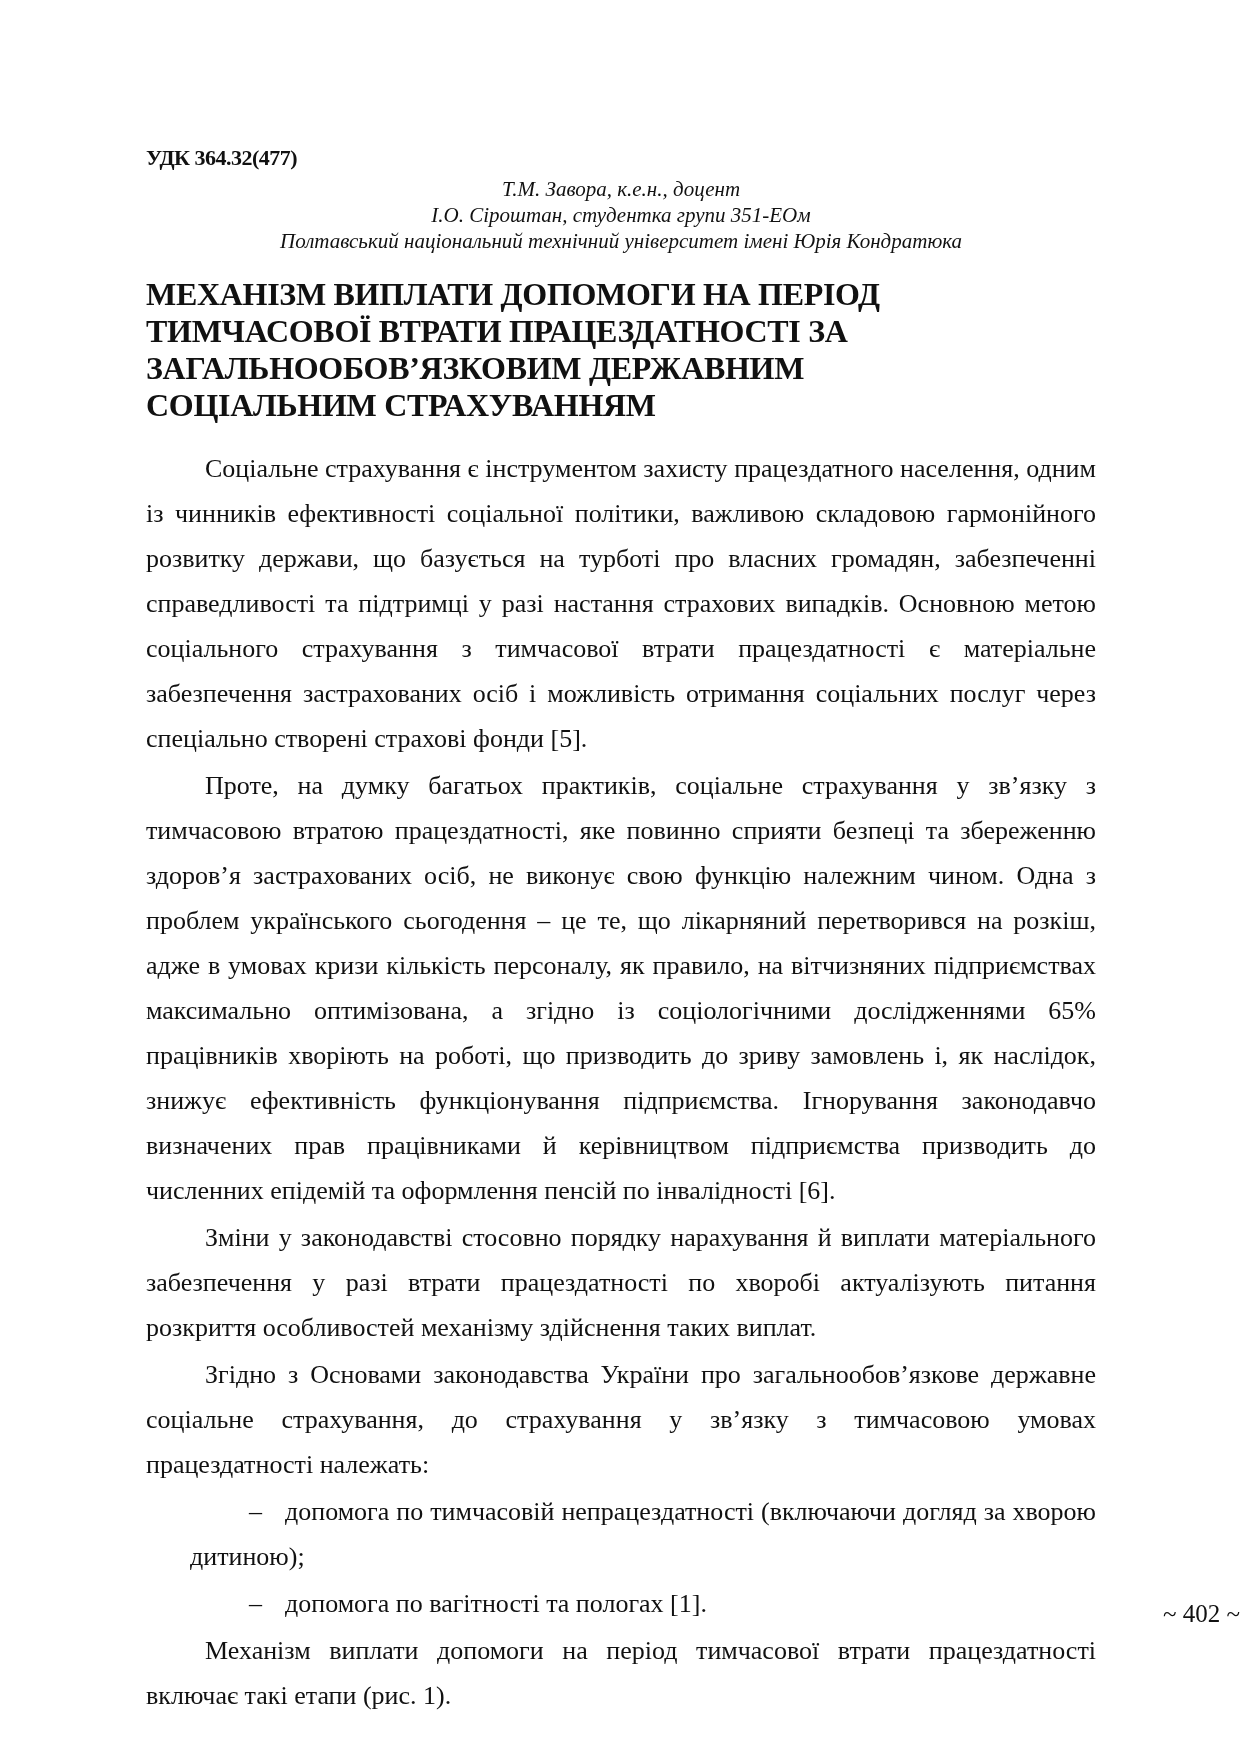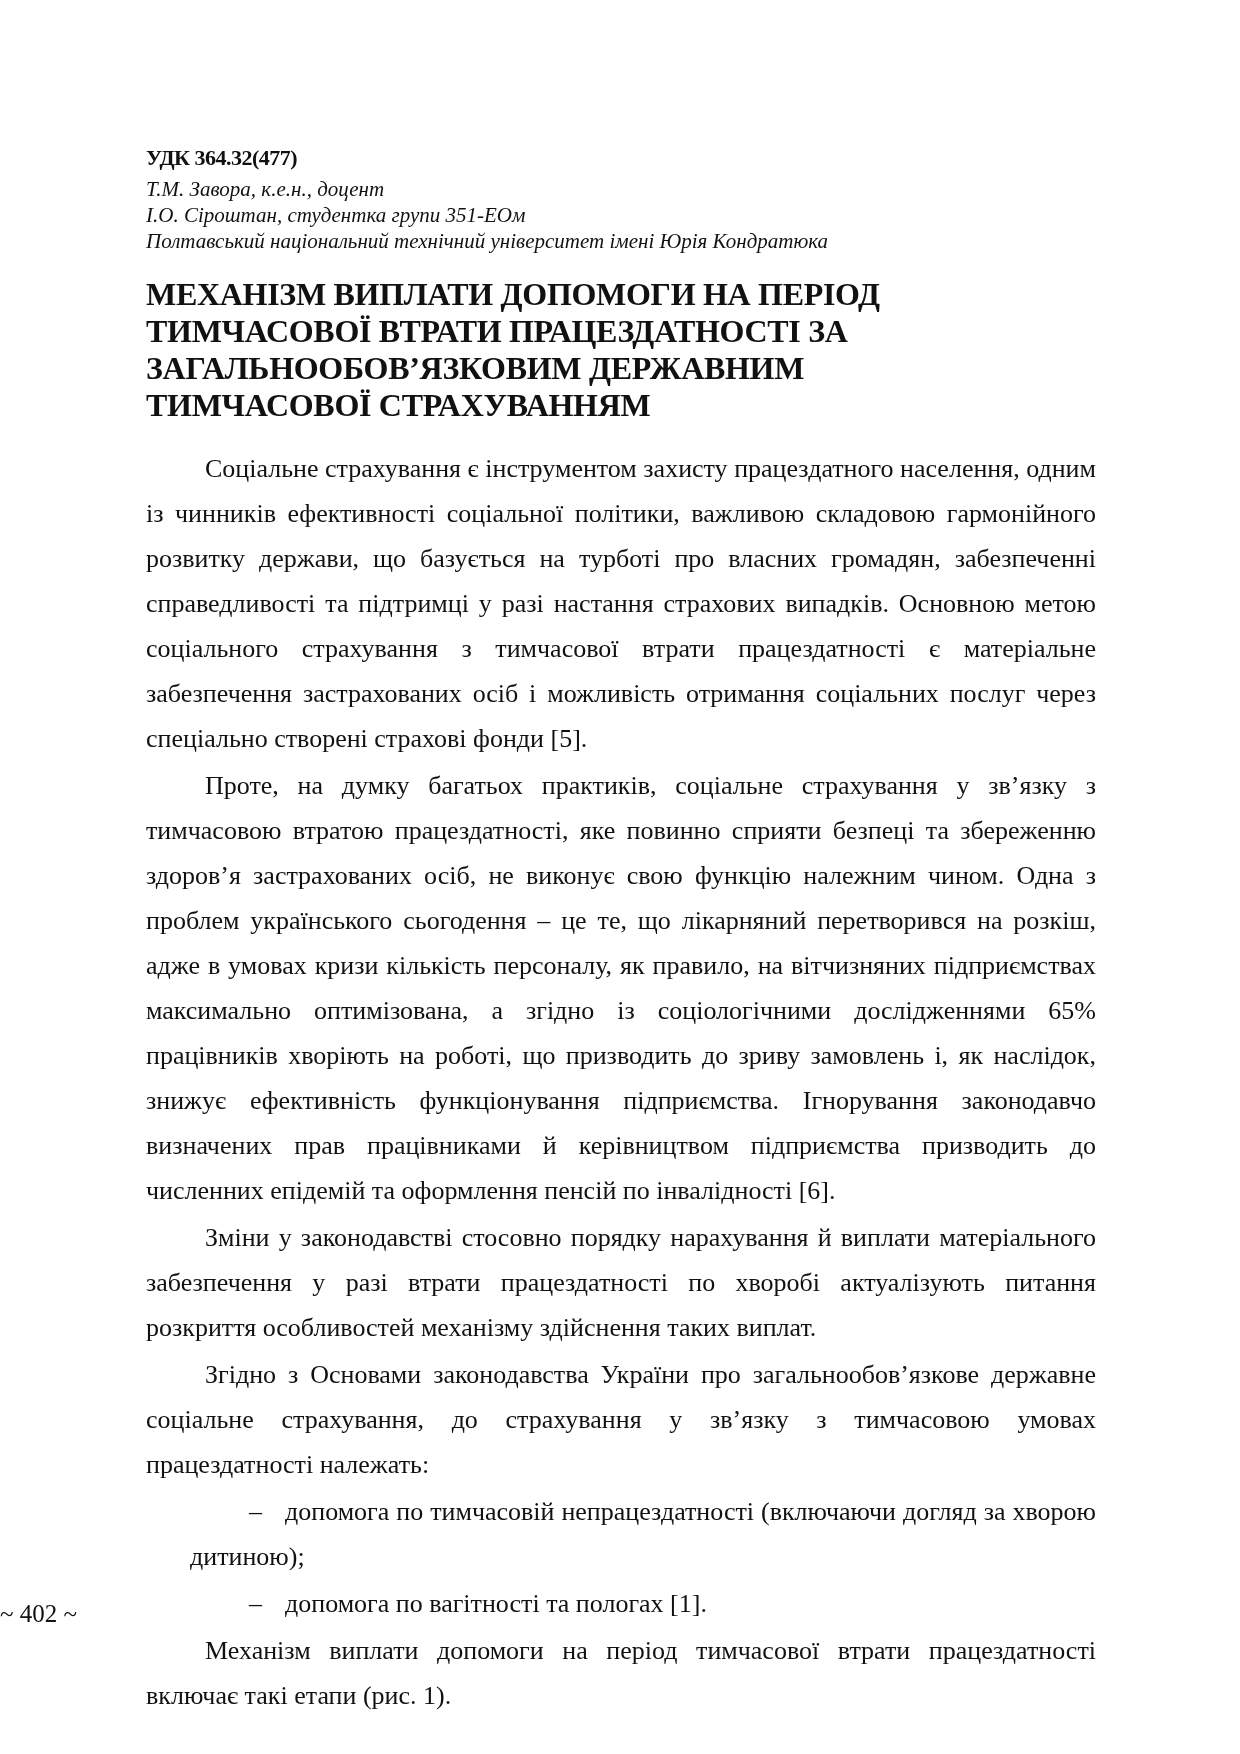--- a/index.html
+++ b/index.html
@@ -7,56 +7,56 @@
       width: 1240px; height: 1754px; position: relative; overflow: hidden;
       font-family: "Liberation Serif", serif; color: #111111;
     }
     .page { position: absolute; left: 146px; top: 0; width: 950px; }
     .udk {
       position: absolute; top: 145px; left: 0;
       font-weight: bold; font-size: 22px; letter-spacing: -0.5px;
     }
     .authors {
       position: absolute; top: 176px; right: 0; width: 950px;
-      text-align: left; font-style: italic; font-size: 21px; line-height: 26px;
+      text-align: center; font-style: italic; font-size: 21px; line-height: 26px;
     }
     .title {
       position: absolute; top: 276px; left: 0; width: 950px;
       text-align: left; font-weight: bold; font-size: 32px; line-height: 37px;
       letter-spacing: -0.3px;
     }
     .body {
       position: absolute; top: 446px; left: 0; width: 950px;
       font-size: 26px; line-height: 45px; text-align: justify;
     }
     .body p { margin: 0 0 2px 0; text-indent: 59px; }
     .body p.list { text-indent: 59px; margin-left: 44px; }
     .body p.list .dash { display: inline-block; width: 36px; text-indent: 0; }
     .footer {
       position: absolute; top: 1600px; left: 0; width: 1240px;
-      text-align: left; font-size: 25px;
+      text-align: right; font-size: 25px;
     }
   </style>
 </head>
 <body>
 
 <div class="page">
   <div class="udk">УДК 364.32(477)</div>
 
   <div class="authors">
     <div>Т.М. Завора, к.е.н., доцент</div>
     <div>І.О. Сіроштан, студентка групи 351-ЕОм</div>
     <div>Полтавський національний технічний університет імені Юрія Кондратюка</div>
   </div>
 
   <div class="title">
     <div>МЕХАНІЗМ ВИПЛАТИ ДОПОМОГИ НА ПЕРІОД</div>
     <div>ТИМЧАСОВОЇ ВТРАТИ ПРАЦЕЗДАТНОСТІ ЗА</div>
     <div>ЗАГАЛЬНООБОВ’ЯЗКОВИМ ДЕРЖАВНИМ</div>
-    <div>ТИМЧАСОВОЇ СТРАХУВАННЯМ</div>
+    <div>СОЦІАЛЬНИМ СТРАХУВАННЯМ</div>
   </div>
 
   <div class="body">
     <p>Соціальне страхування є інструментом захисту працездатного населення, одним із чинників ефективності соціальної політики, важливою складовою гармонійного розвитку держави, що базується на турботі про власних громадян, забезпеченні справедливості та підтримці у разі настання страхових випадків. Основною метою соціального страхування з тимчасової втрати працездатності є матеріальне забезпечення застрахованих осіб і можливість отримання соціальних послуг через спеціально створені страхові фонди [5].</p>
     <p>Проте, на думку багатьох практиків, соціальне страхування у зв’язку з тимчасовою втратою працездатності, яке повинно сприяти безпеці та збереженню здоров’я застрахованих осіб, не виконує свою функцію належним чином. Одна з проблем українського сьогодення – це те, що лікарняний перетворився на розкіш, адже в умовах кризи кількість персоналу, як правило, на вітчизняних підприємствах максимально оптимізована, а згідно із соціологічними дослідженнями 65% працівників хворіють на роботі, що призводить до зриву замовлень і, як наслідок, знижує ефективність функціонування підприємства. Ігнорування законодавчо визначених прав працівниками й керівництвом підприємства призводить до численних епідемій та оформлення пенсій по інвалідності [6].</p>
     <p>Зміни у законодавстві стосовно порядку нарахування й виплати матеріального забезпечення у разі втрати працездатності по хворобі актуалізують питання розкриття особливостей механізму здійснення таких виплат.</p>
     <p>Згідно з Основами законодавства України про загальнообов’язкове державне соціальне страхування, до страхування у зв’язку з тимчасовою умовах працездатності належать:</p>
     <p class="list"><span class="dash">–</span><span>допомога по тимчасовій непрацездатності (включаючи догляд за хворою дитиною);</span></p>
     <p class="list"><span class="dash">–</span><span>допомога по вагітності та пологах [1].</span></p>
     <p>Механізм виплати допомоги на період тимчасової втрати працездатності включає такі етапи (рис. 1).</p>

